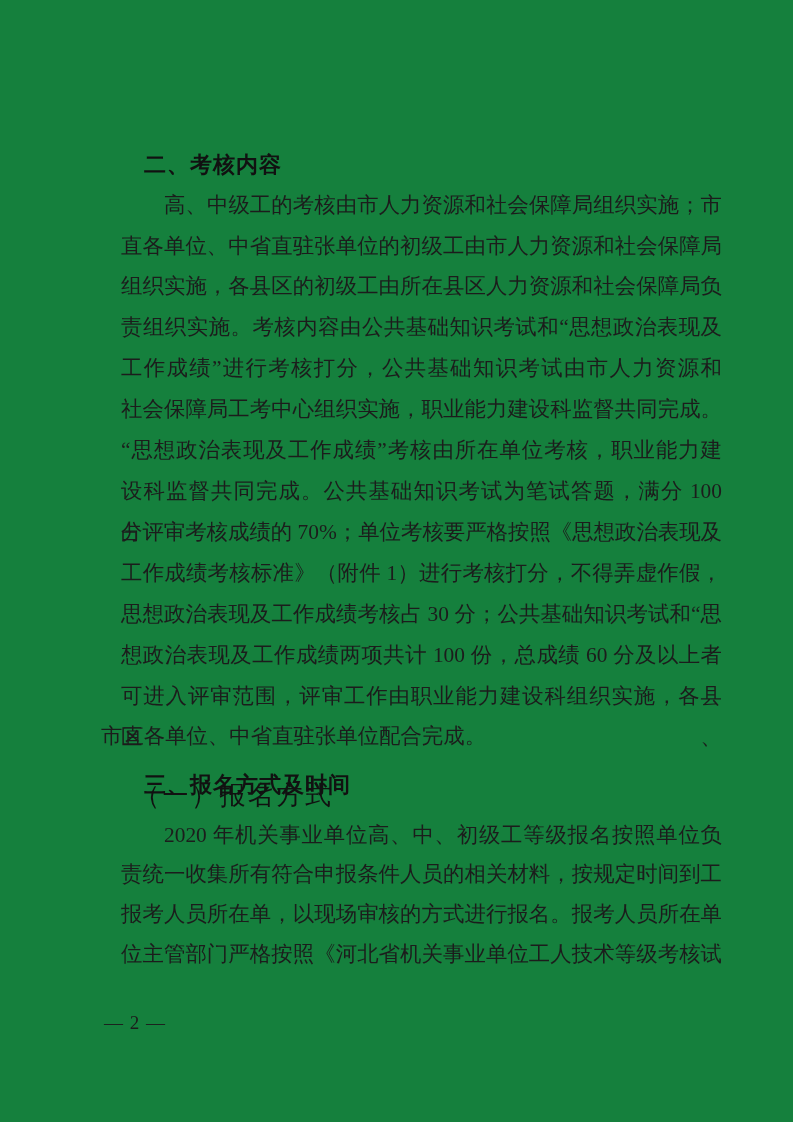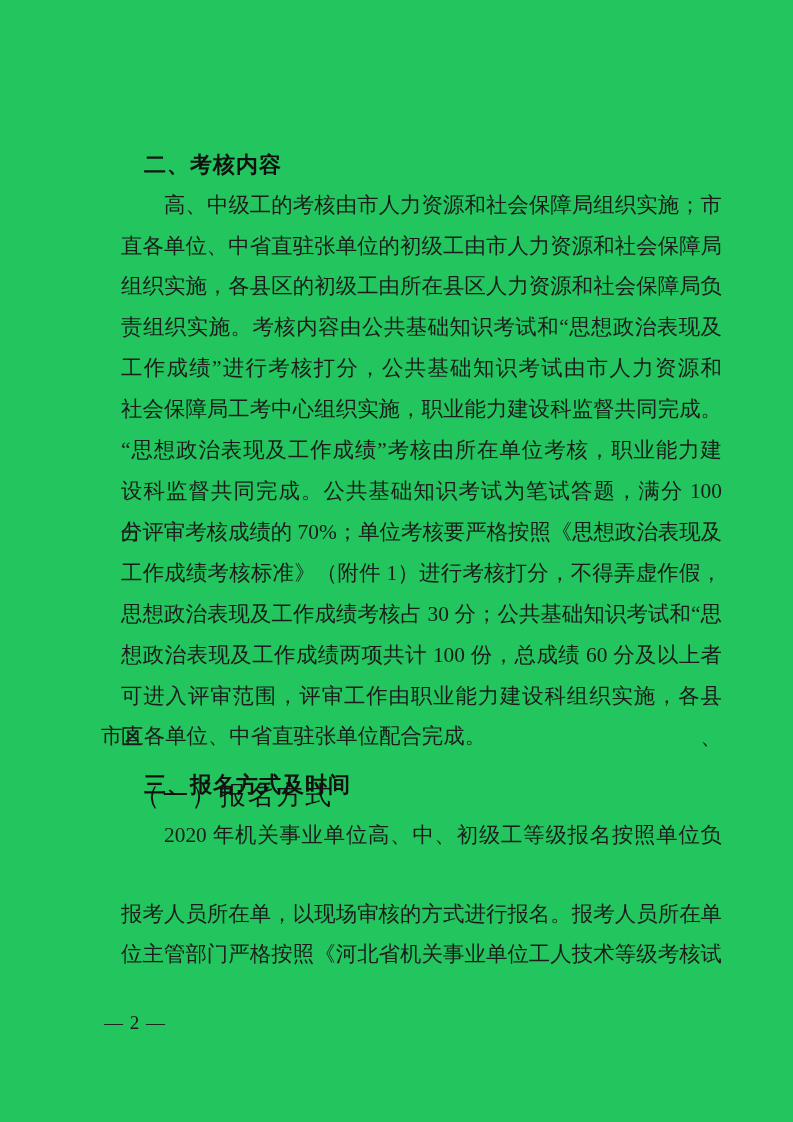--- a/index.html
+++ b/index.html
@@ -4,21 +4,21 @@
 <style>
   html, body {
     margin: 0;
     padding: 0;
     background: #ffffff;
   }
   .page {
     position: relative;
     width: 793px;
     height: 1122px;
-    background: #22c55e;
+    background: #15803d;
     overflow: hidden;
     font-family: "Liberation Serif", "DejaVu Serif", serif;
     color: #1c1c1c;
   }
   .content {
     position: absolute;
     left: 101px;
     top: 0;
     width: 601px;
     height: 1122px;
@@ -95,19 +95,20 @@
     <div class="line jl" style="top:594px">思想政治表现及工作成绩考核占 30 分；公共基础知识考试和“思</div>
     <div class="line jl" style="top:635px">想政治表现及工作成绩两项共计 100 份，总成绩 60 分及以上者</div>
     <div class="line jl" style="top:676px">可进入评审范围，评审工作由职业能力建设科组织实施，各县区、</div>
     <div class="line pl" style="top:716px">市直各单位、中省直驻张单位配合完成。</div>
 
     <div class="line h-hei indent2" style="top:764px">三、报名方式及时间</div>
 
     <div class="line h-kai indent-sub" style="top:775px">（一）报名方式</div>
 
     <div class="line jl indent2" style="top:815px">2020 年机关事业单位高、中、初级工等级报名按照单位负</div>
+    <div class="line jl" style="top:854px">责统一收集所有符合申报条件人员的相关材料，按规定时间到工</div>
     <div class="line jl" style="top:894px">报考人员所在单，以现场审核的方式进行报名。报考人员所在单</div>
     <div class="line jl" style="top:934px">位主管部门严格按照《河北省机关事业单位工人技术等级考核试</div>
 
   </div>
 
   <div class="footer">— 2 —</div>
 </div>
 
 </body></html>

